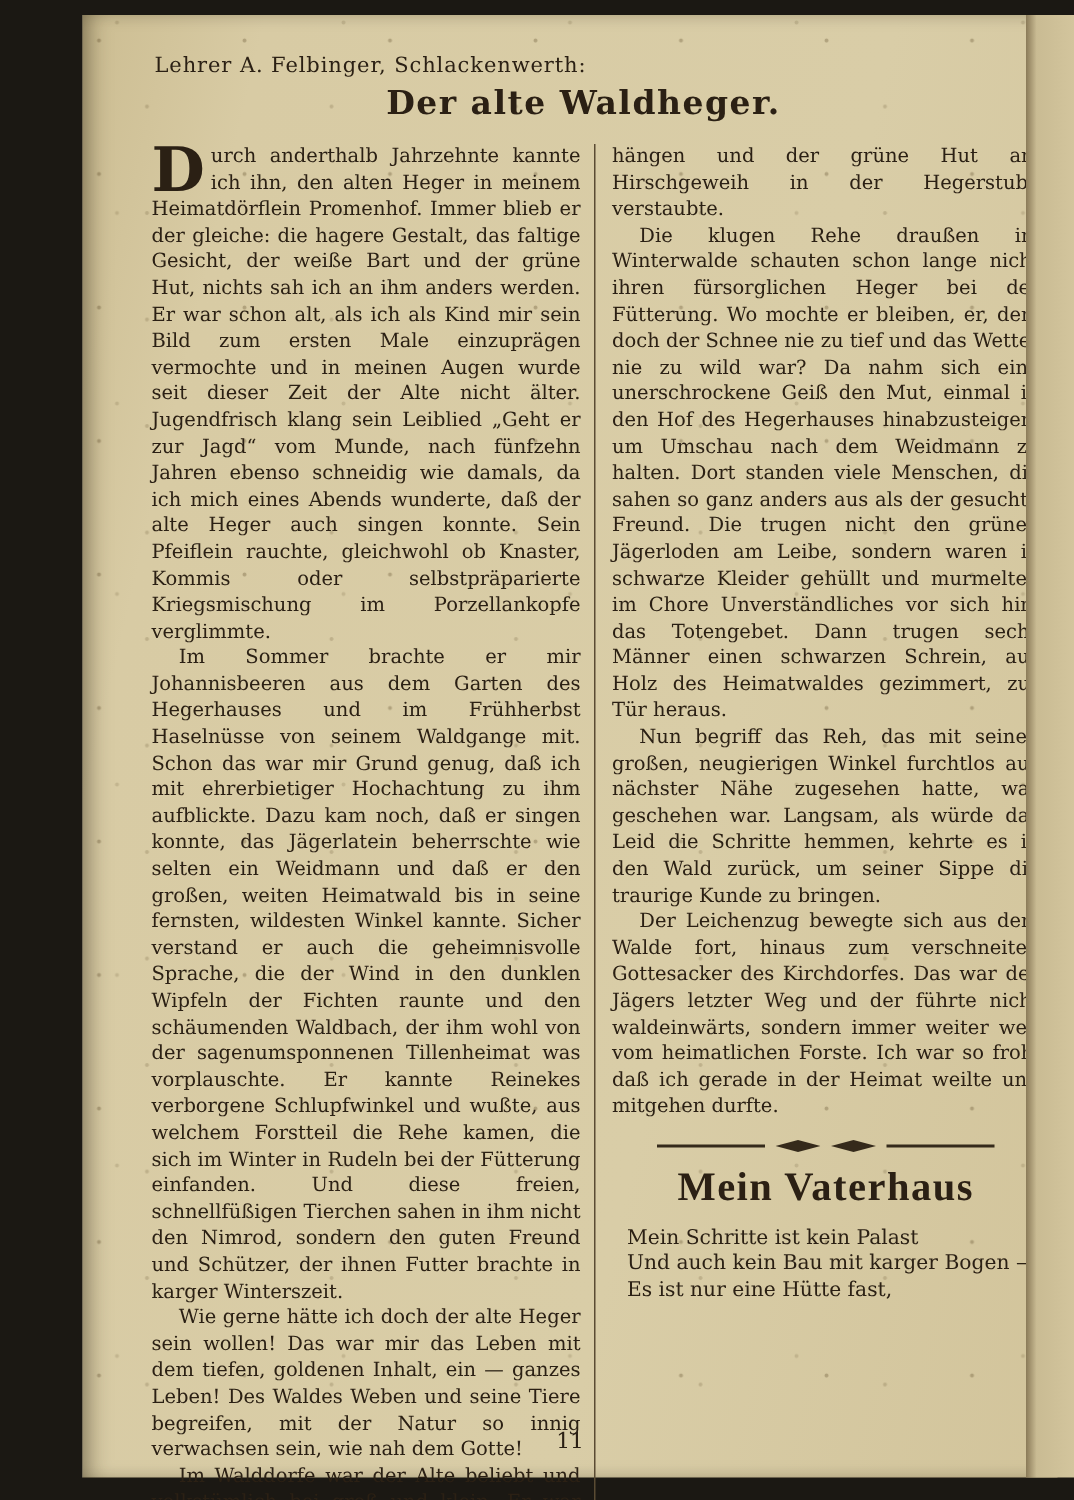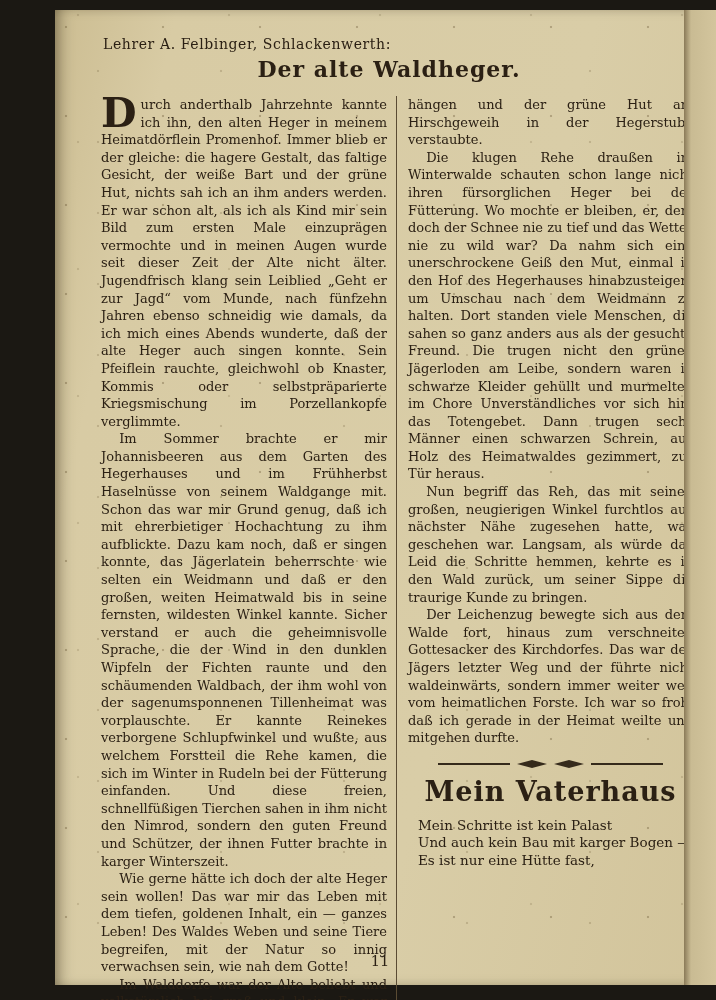--- a/index.html
+++ b/index.html
@@ -40,21 +40,21 @@
   .dropcap{float:left;font-size:41px;line-height:31px;font-weight:bold;
            padding:2px 4px 0 0;}
 
   .ornament{display:flex;align-items:center;justify-content:center;gap:7px;
             margin:13px 0 8px;}
   .orn-line{width:72px;height:2px;background:#352a1b;}
   .orn-diamond{width:30px;height:8px;background:#352a1b;
                clip-path:polygon(0 50%,50% 0,100% 50%,50% 100%);}
 
   .poem-title{font-size:27px;font-weight:bold;text-align:center;margin:4px 0 10px;
-              letter-spacing:1px;}
+              letter-spacing:1px;font-family:Liberation Serif, serif;}
   .poem-line{font-size:13.5px;line-height:17.4px;margin-left:10px;}
 
   .pageno{position:absolute;bottom:16px;left:0;width:100%;text-align:center;
           font-size:14.5px;}
 </style>
 </head>
 <body>
 
 <div class="scan">
   <div class="page">

